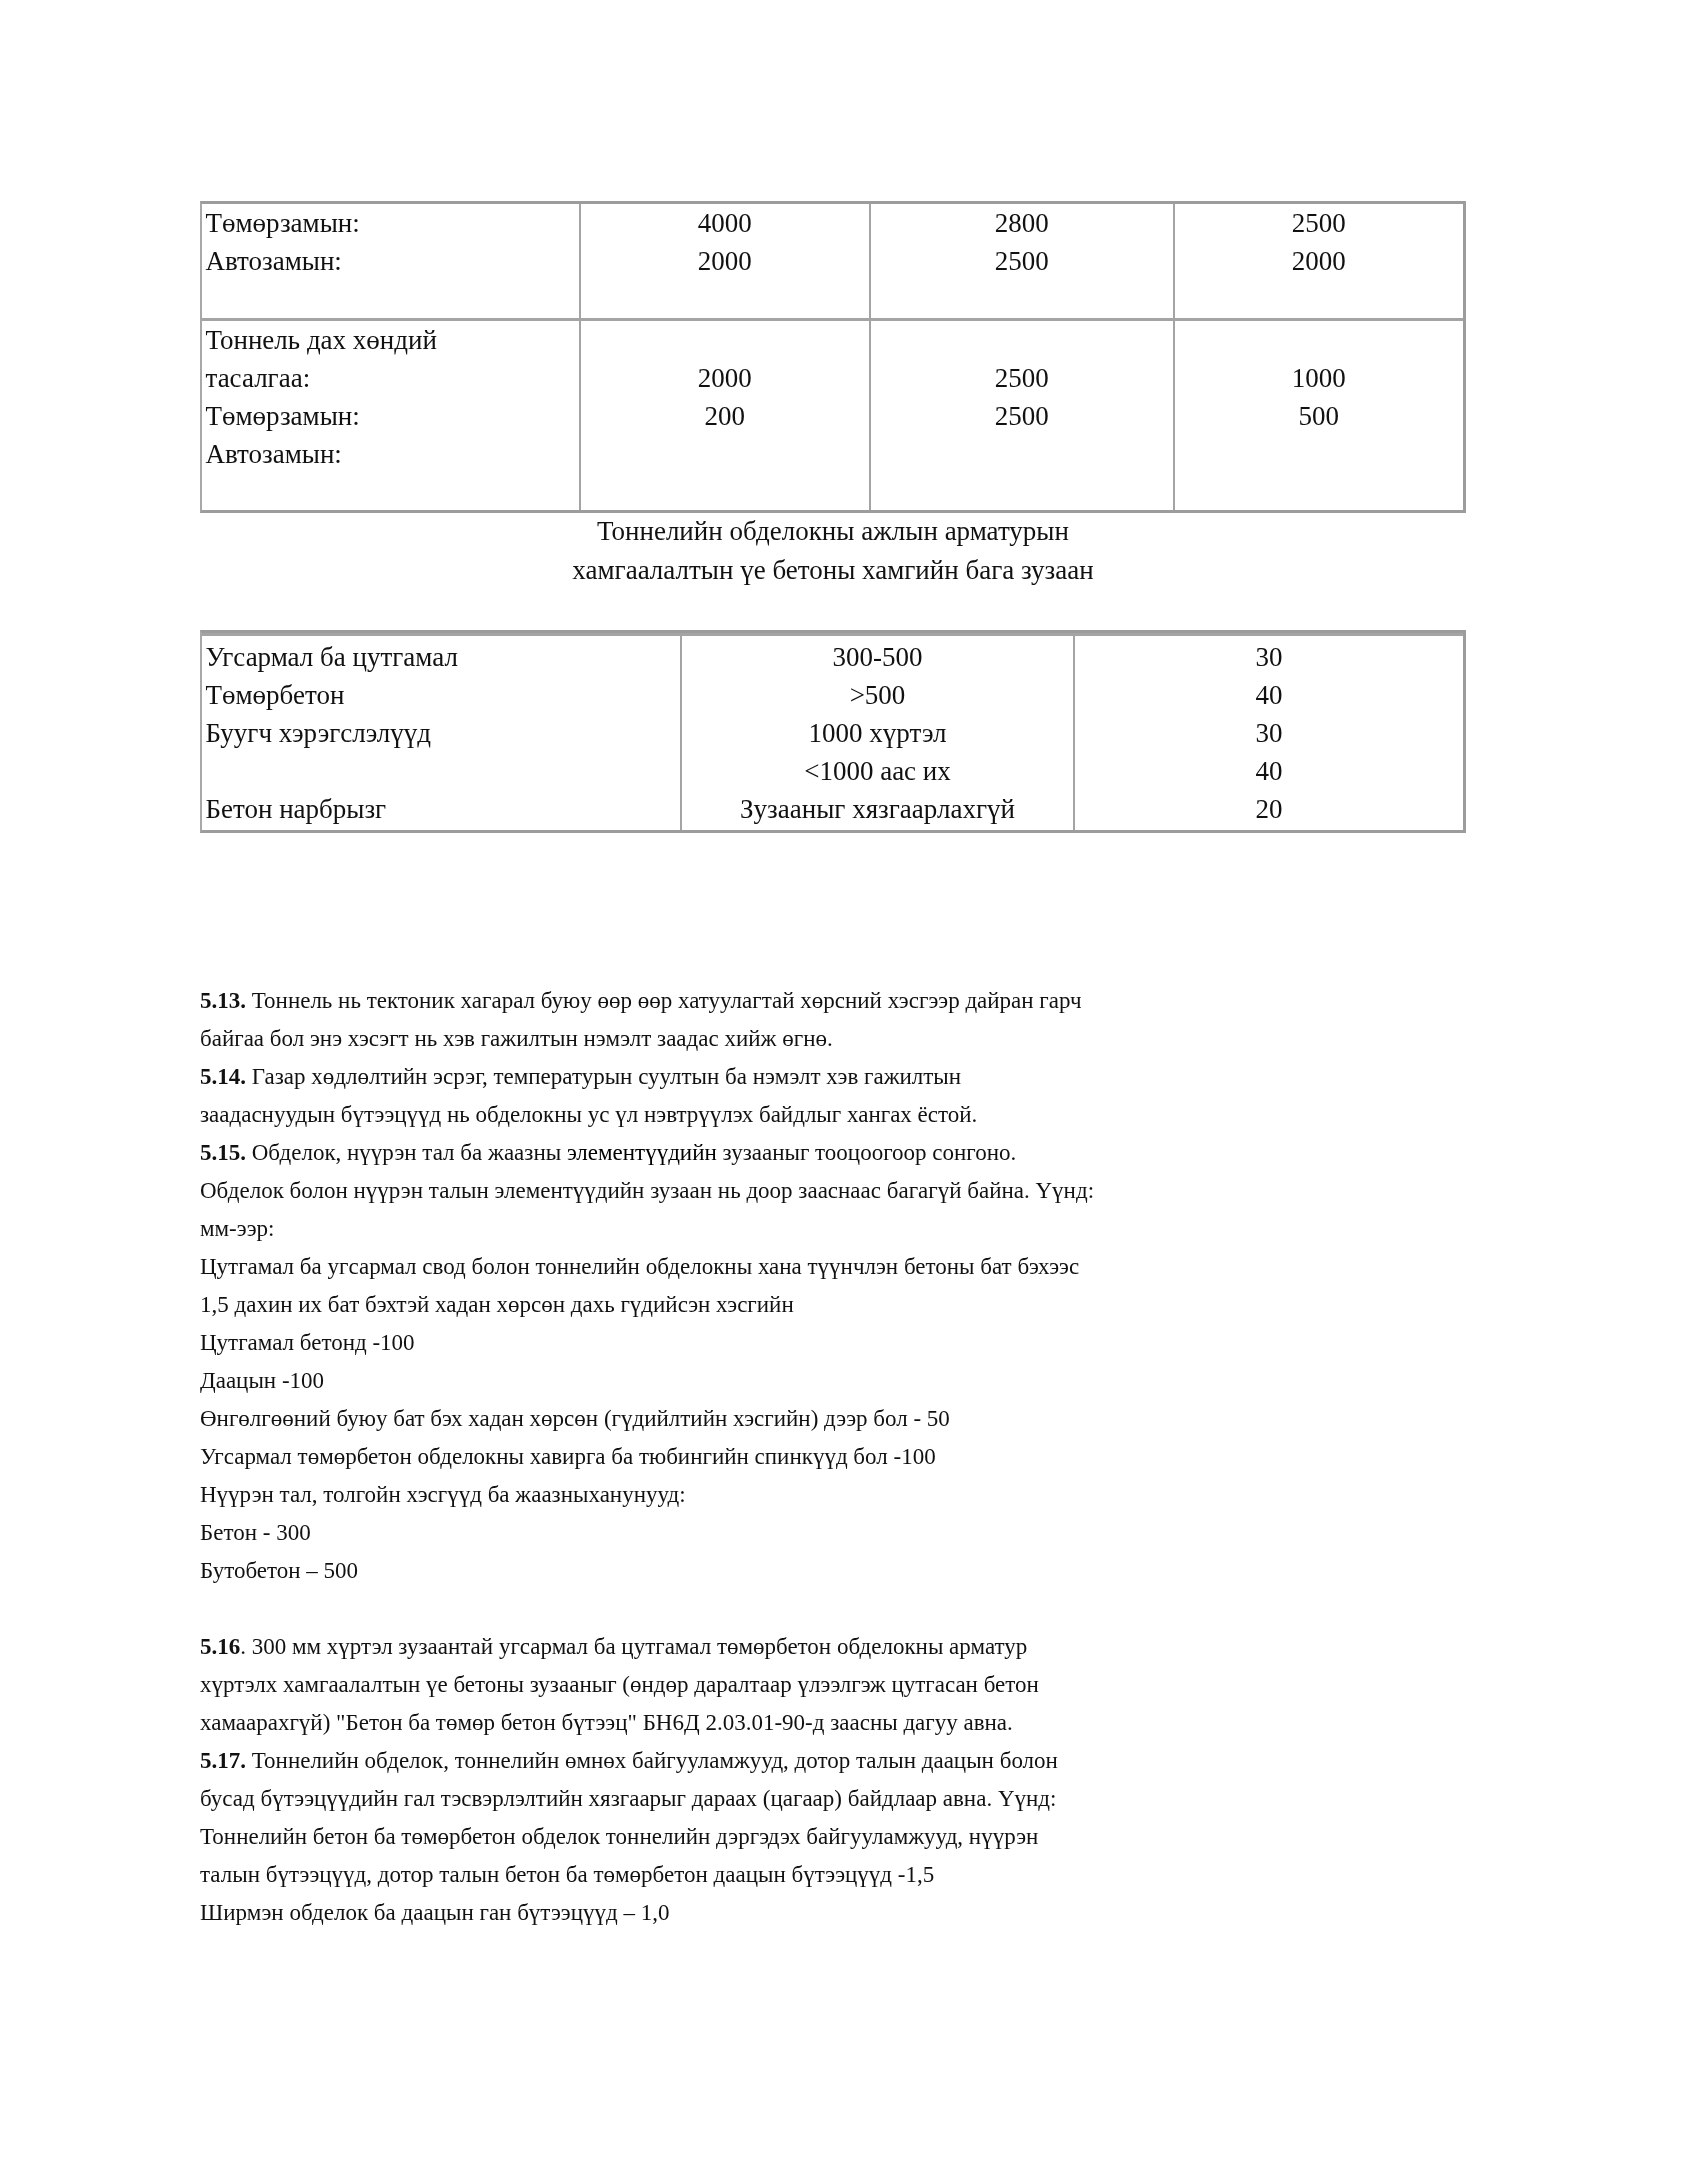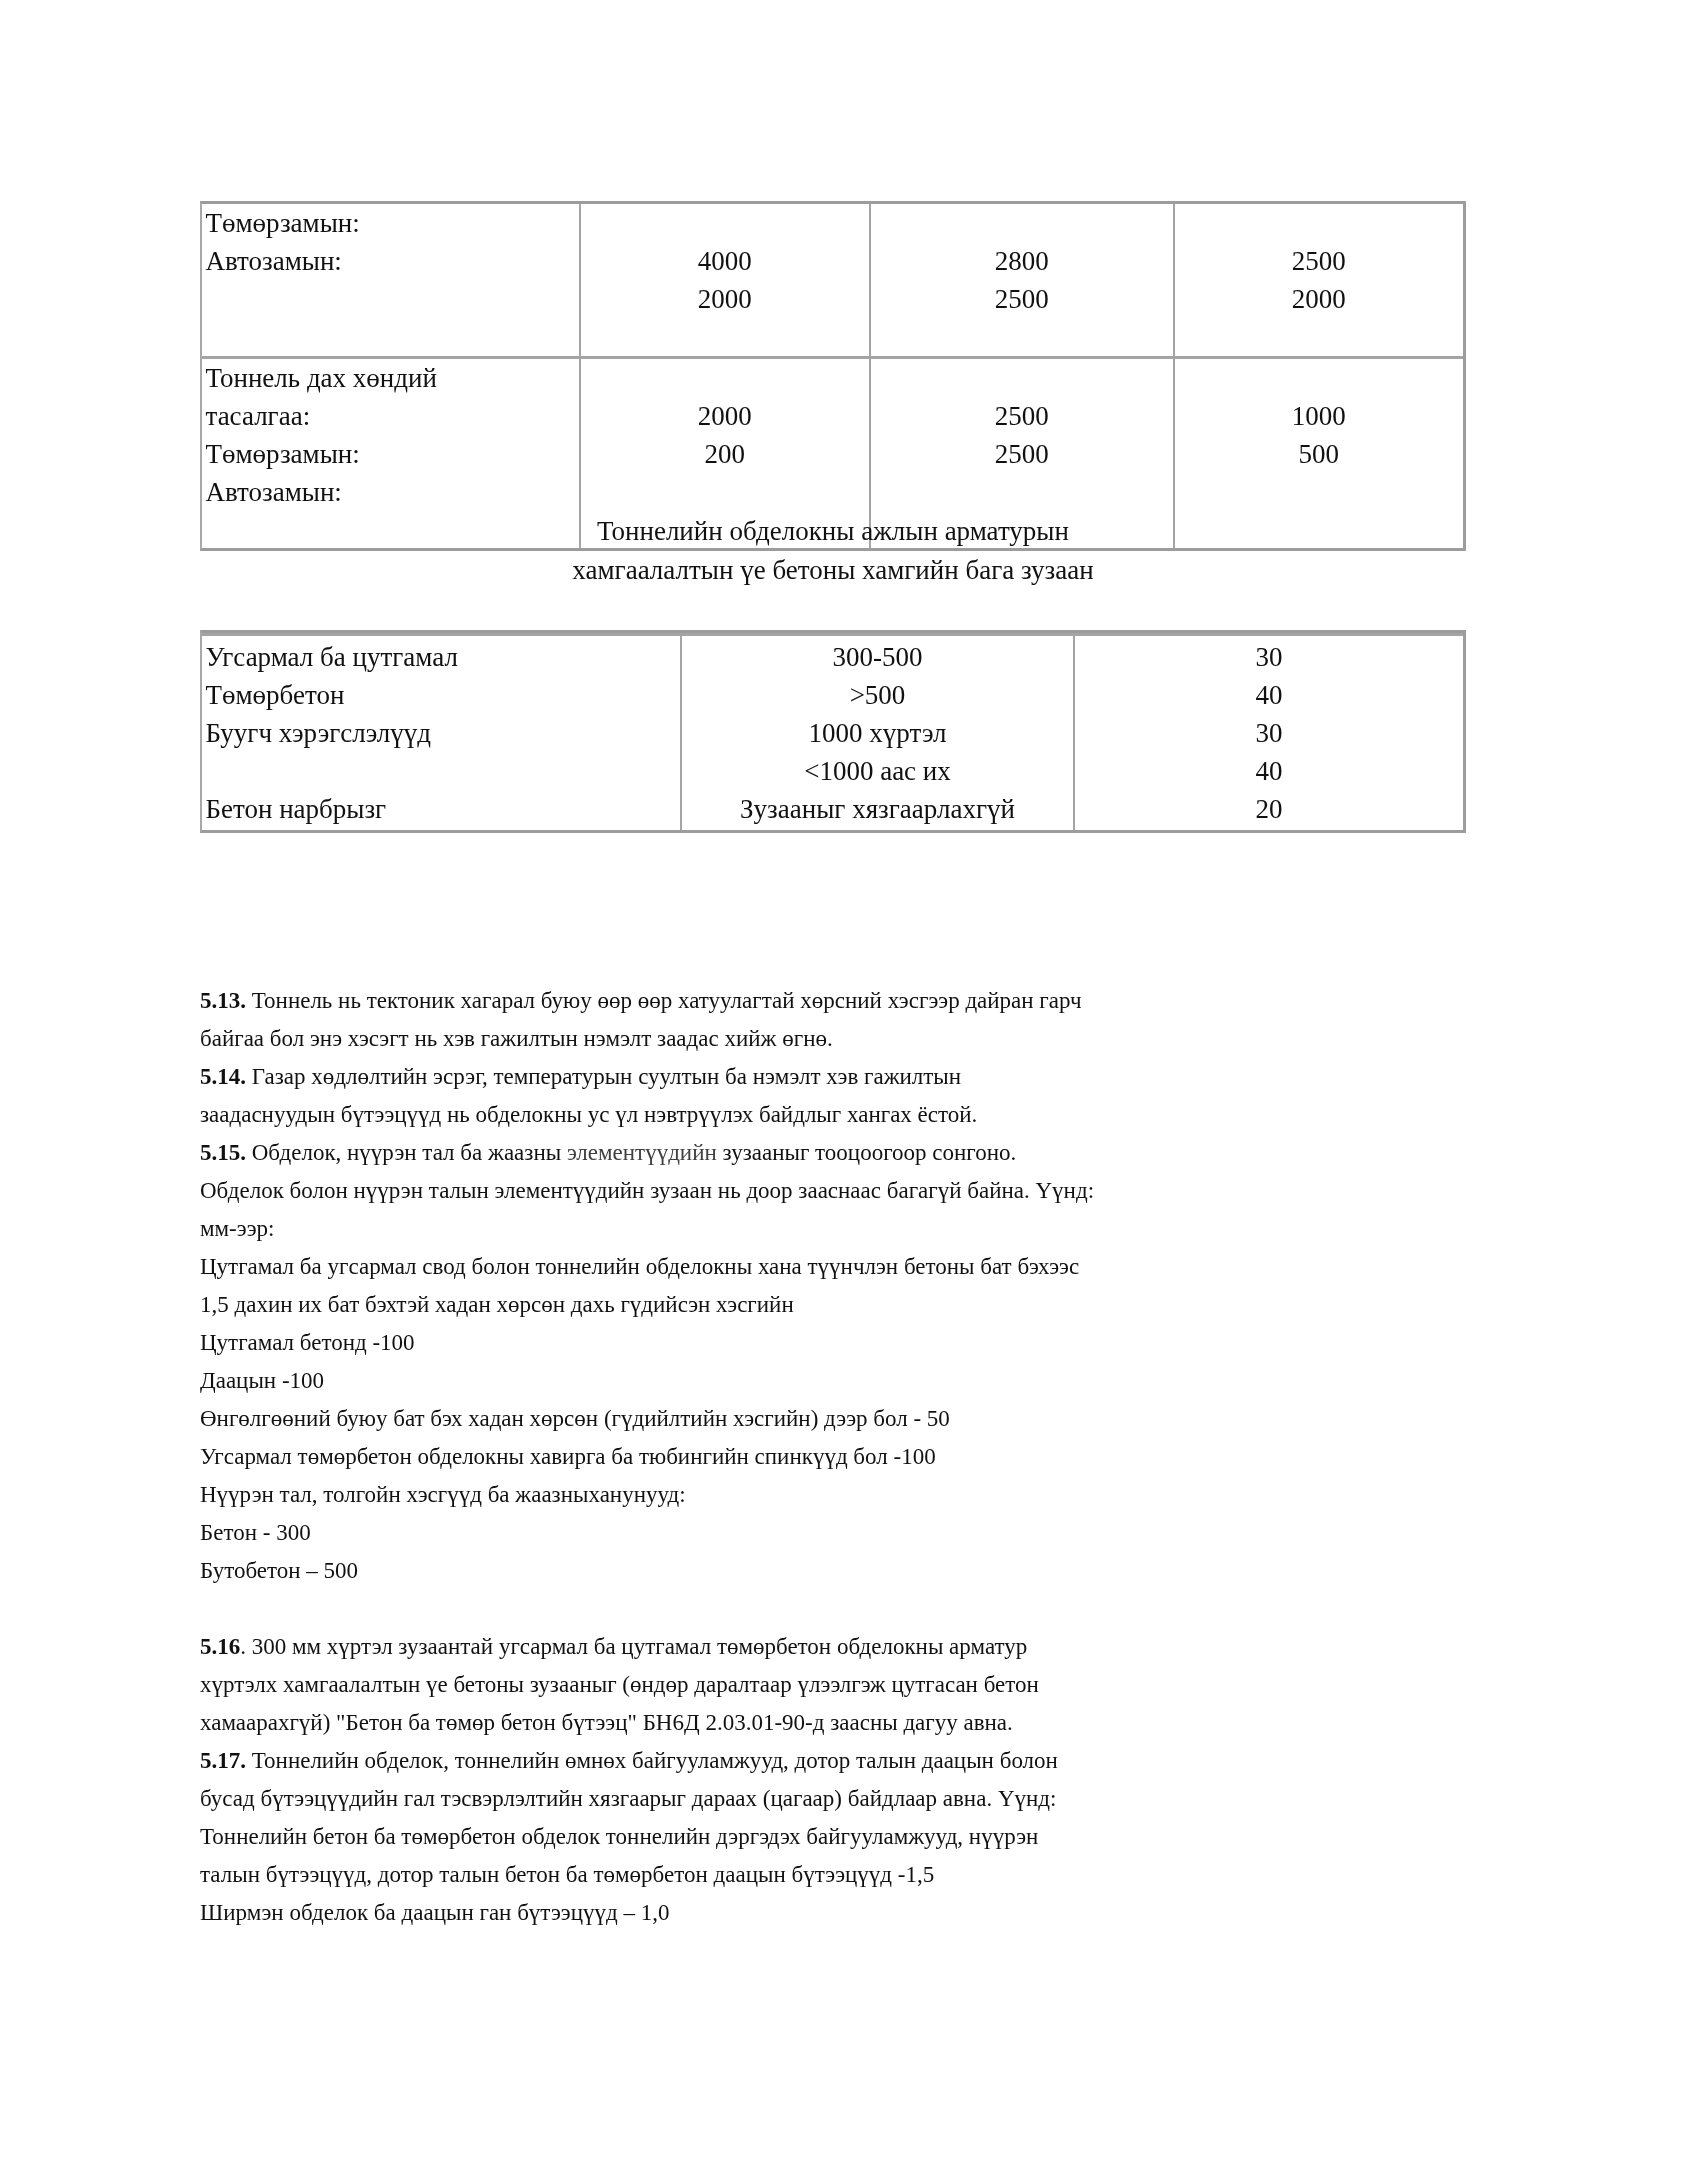--- a/index.html
+++ b/index.html
@@ -28,21 +28,21 @@
     table.grid td + td, table.grid th + th { border-left: 2.6px solid #a4a4a4; }
     table.grid tr + tr td, table.grid tr.bodyrow td { border-top: 3.5px solid #a4a4a4; }
 
     #t1 { left: 200px; top: 201px; width: 1266px; }
     #t1 td { vertical-align: top; }
     #t1 .c0 { width: 369px; text-align: left; }
     #t1 .c1 { width: 281px; text-align: center; }
     #t1 .c2 { width: 294px; text-align: center; }
     #t1 .c3 { width: 281px; text-align: center; }
     #t1 .r1 td { height: 114px; }
-    #t1 .r1 .num { padding-top: 38px; }
+    #t1 .r1 .num { }
     #t1 .r2 td { height: 151px; }
     #t1 .r2 .num { padding-top: 38px; }
     .line { display: block; white-space: nowrap; }
 
     .caption {
       position: absolute; left: 200px; width: 1266px; top: 512px;
       text-align: center; font-size: 27px; line-height: 39px;
     }
 
     #t2 { left: 200px; top: 630px; width: 1266px; }
@@ -53,21 +53,21 @@
     #t2 td { vertical-align: top; padding-top: 1.8px; padding-bottom: 1.8px; }
     #t2 td.c0 { text-align: left; }
     #t2 td.c1, #t2 td.c2 { text-align: center; margin-left: 16px; }
 
     .body-text {
       position: absolute; left: 200px; top: 946px; width: 1317px;
       font-size: 23px; line-height: 38px; margin-top: 36px;
     }
     .body-text p { margin: 0; white-space: nowrap; }
     .body-text .num { font-weight: bold; }
-    .body-text .gray { color: #404040; }
+    .body-text .gray { color: #000000; }
     .body-text .gap { height: 38px; }
   </style>
 </head>
 <body>
 
 <div class="page">
 
   <table id="t1" class="grid">
     <tbody>
         <tr class="r1">

